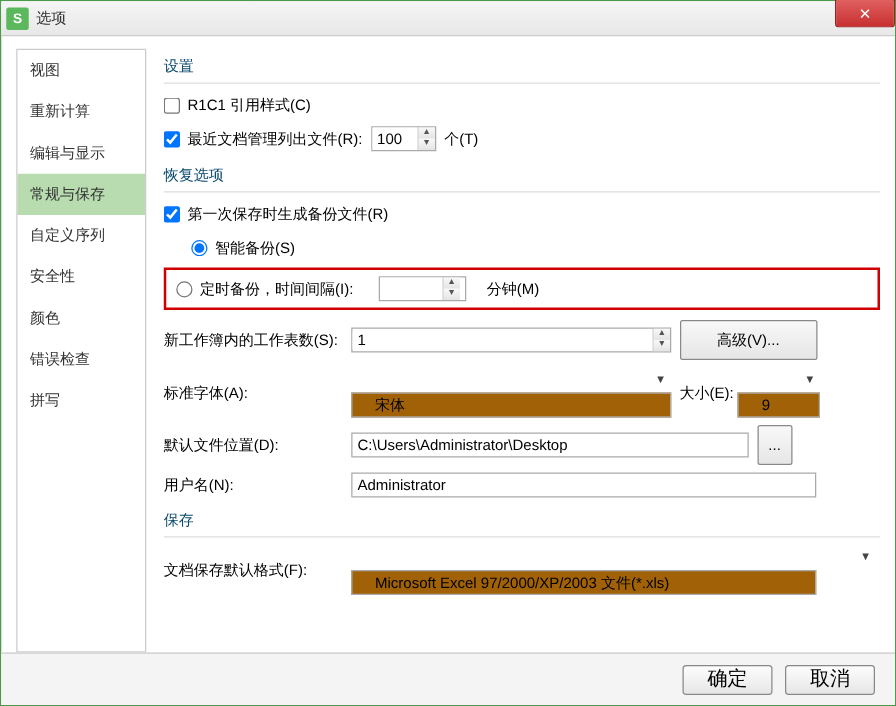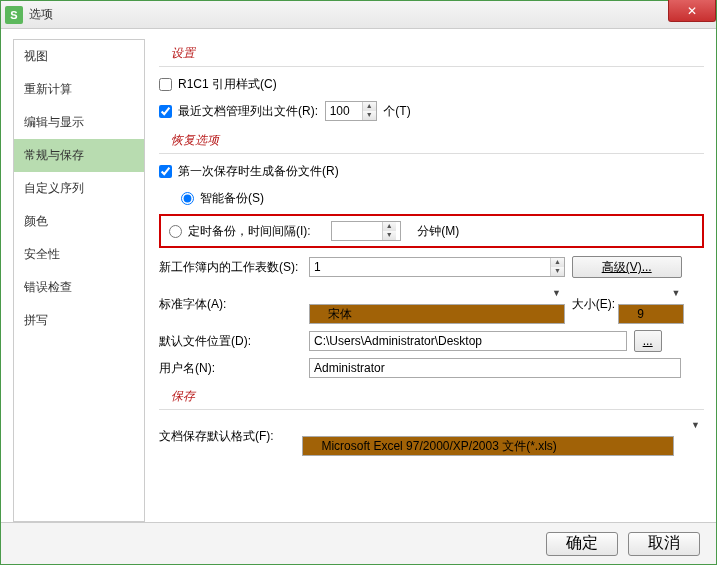--- a/index.html
+++ b/index.html
@@ -3,43 +3,43 @@
 <meta charset="utf-8">
 <style>
 * { box-sizing: border-box; margin: 0; padding: 0; }
 body { font-family: "Microsoft YaHei", SimSun, sans-serif; font-size: 12px; background: #fff; }
 .window { width: 717px; height: 565px; border: 1px solid #4a9a4a; background: #fff; position: relative; }
 .titlebar { height: 28px; background: linear-gradient(#f5f5f5, #e8e8e8); display: flex; align-items: center; padding: 0 4px; border-bottom: 1px solid #ccc; position: relative; }
 .titlebar .icon { width: 18px; height: 18px; background: #5cb85c; color: #fff; display: flex; align-items: center; justify-content: center; font-weight: bold; font-size: 11px; margin-right: 6px; border-radius: 2px; }
 .titlebar .title { color: #333; }
 .close-btn { position: absolute; right: 0; top: -1px; width: 48px; height: 22px; background: linear-gradient(#e06060, #c83030); color: #fff; display: flex; align-items: center; justify-content: center; border: 1px solid #a02020; border-top: none; border-radius: 0 0 3px 3px; font-size: 12px; cursor: pointer; }
 .body { display: flex; height: calc(100% - 70px); padding: 10px 12px 0 12px; }
-.sidebar { width: 132px; border: 1px solid #ccc; background: #fff; }
+.sidebar { width: 104px; border: 1px solid #ccc; background: #fff; }
 .sidebar-item { padding: 8px 10px; cursor: pointer; color: #333; }
 .sidebar-item.active { background: #b8dcb0; }
 .content { flex: 1; padding: 0 0 0 14px; overflow: hidden; }
-.group-title { font-size: 12px; color: #b91c1c; margin: 6px 0 4px 12px; font-style: italic; }
+.group-title { font-size: 12px; color: #0c4a6e; margin: 6px 0 4px 0; }
 .divider { height: 1px; background: #ddd; margin: 2px 0 6px 0; }
 .row { display: flex; align-items: center; margin: 5px 0; min-height: 22px; }
 .row label { display: flex; align-items: center; }
 .ck { margin-right: 6px; }
 .rd { margin-right: 6px; }
 .indent1 { margin-left: 22px; }
 .spin { display: inline-flex; align-items: center; border: 1px solid #aaa; height: 20px; background: #fff; }
 .spin input { border: none; width: 36px; text-align: left; padding: 0 4px; height: 18px; font-size: 12px; outline: none; }
 .spin .arrows { width: 14px; height: 18px; border-left: 1px solid #ccc; display: flex; flex-direction: column; }
 .spin .arrows div { flex: 1; font-size: 7px; line-height: 8px; text-align: center; color: #555; cursor: pointer; background: linear-gradient(#f8f8f8,#e4e4e4); }
 .redbox { border: 2px solid #d00000; padding: 4px 6px; margin: 4px 0 8px 0; }
 .field-row { display: flex; align-items: center; margin: 6px 0; }
 .field-label { width: 150px; }
 .txt { border: 1px solid #aaa; height: 20px; padding: 0 4px; font-size: 12px; background: #fff; }
 .sel { border: 1px solid #aaa; height: 20px; padding: 0 18px; font-size: 12px; background: #a16207; margin-top: 20px; }
 .sel-wrap { position: relative; display: inline-block; }
 .sel-wrap .caret { position: absolute; right: 4px; top: 4px; font-size: 9px; color: #444; pointer-events: none; }
-.btn { border: 1px solid #888; background: linear-gradient(#f8f8f8,#e6e6e6); padding: 2px 14px; height: 22px; font-size: 12px; cursor: pointer; border-radius: 2px; text-decoration: underline; }
+.btn { border: 1px solid #888; background: linear-gradient(#f8f8f8,#e6e6e6); padding: 2px 14px; height: 32px; font-size: 12px; cursor: pointer; border-radius: 2px; }
 .browse-btn { width: 28px; padding: 0; }
 .footer { position: absolute; bottom: 0; left: 0; right: 0; height: 42px; border-top: 1px solid #ccc; display: flex; justify-content: flex-end; align-items: center; padding: 0 16px; gap: 10px; background: #f4f4f4; }
 .footbtn { min-width: 72px; height: 24px; border: 1px solid #888; background: linear-gradient(#fdfdfd,#e6e6e6); border-radius: 3px; font-size: 16px; cursor: pointer; }
 .wide-spin { display: inline-flex; align-items: center; border: 1px solid #aaa; height: 20px; background: #fff; width: 256px; }
 .wide-spin input { border:none; flex:1; padding:0 4px; font-size:12px; outline:none; }
 </style>
 </head>
 <body>
 
 <div class="window">
@@ -49,22 +49,22 @@
     <div class="close-btn">✕</div>
   </div>
 
   <div class="body">
     <div class="sidebar">
       <div class="sidebar-item">视图</div>
       <div class="sidebar-item">重新计算</div>
       <div class="sidebar-item">编辑与显示</div>
       <div class="sidebar-item active">常规与保存</div>
       <div class="sidebar-item">自定义序列</div>
+      <div class="sidebar-item">安全性</div>
       <div class="sidebar-item">颜色</div>
-      <div class="sidebar-item">安全性</div>
       <div class="sidebar-item">错误检查</div>
       <div class="sidebar-item">拼写</div>
     </div>
 
     <div class="content">
 
       <div class="group-title">设置</div>
       <div class="divider"></div>
 
       <div class="row">

